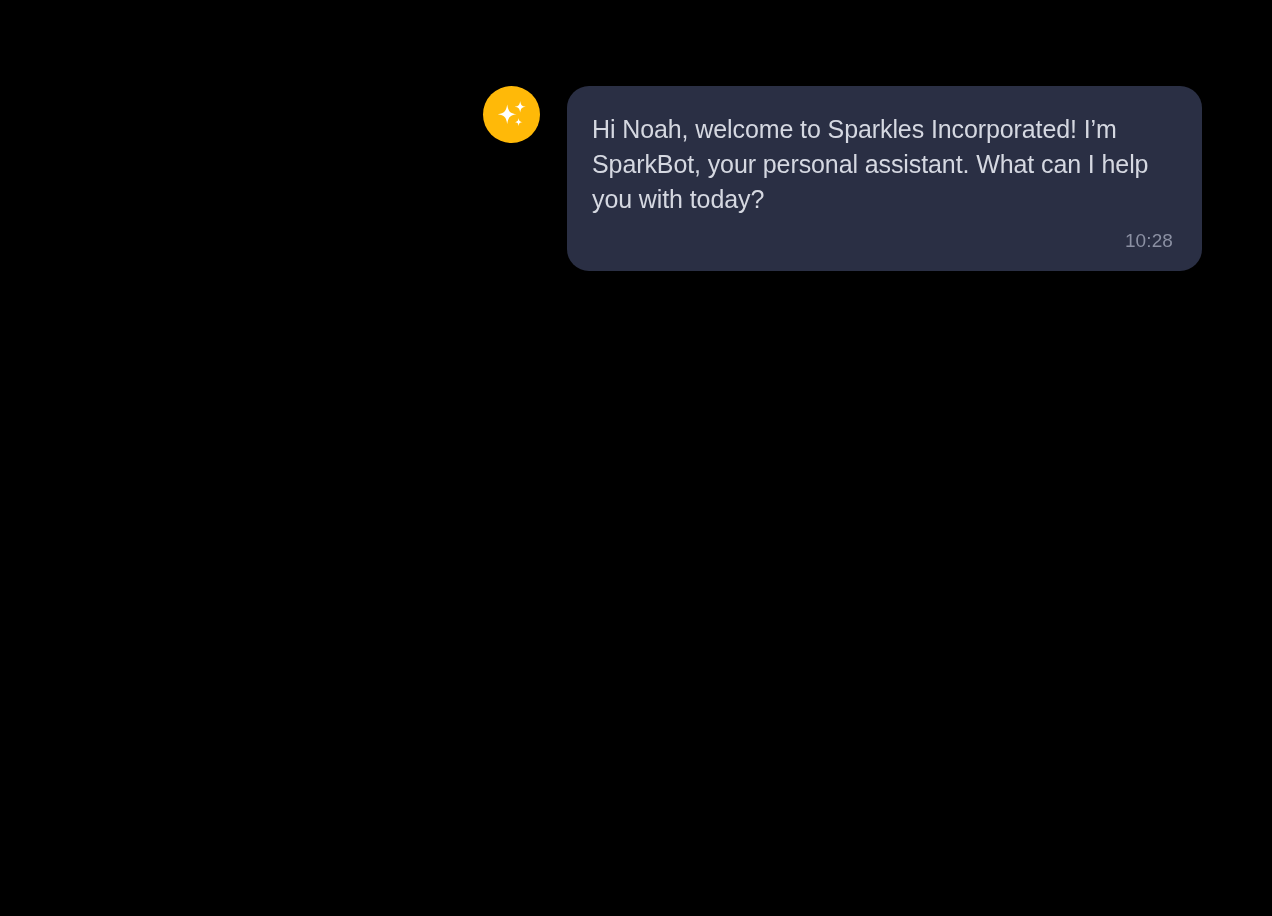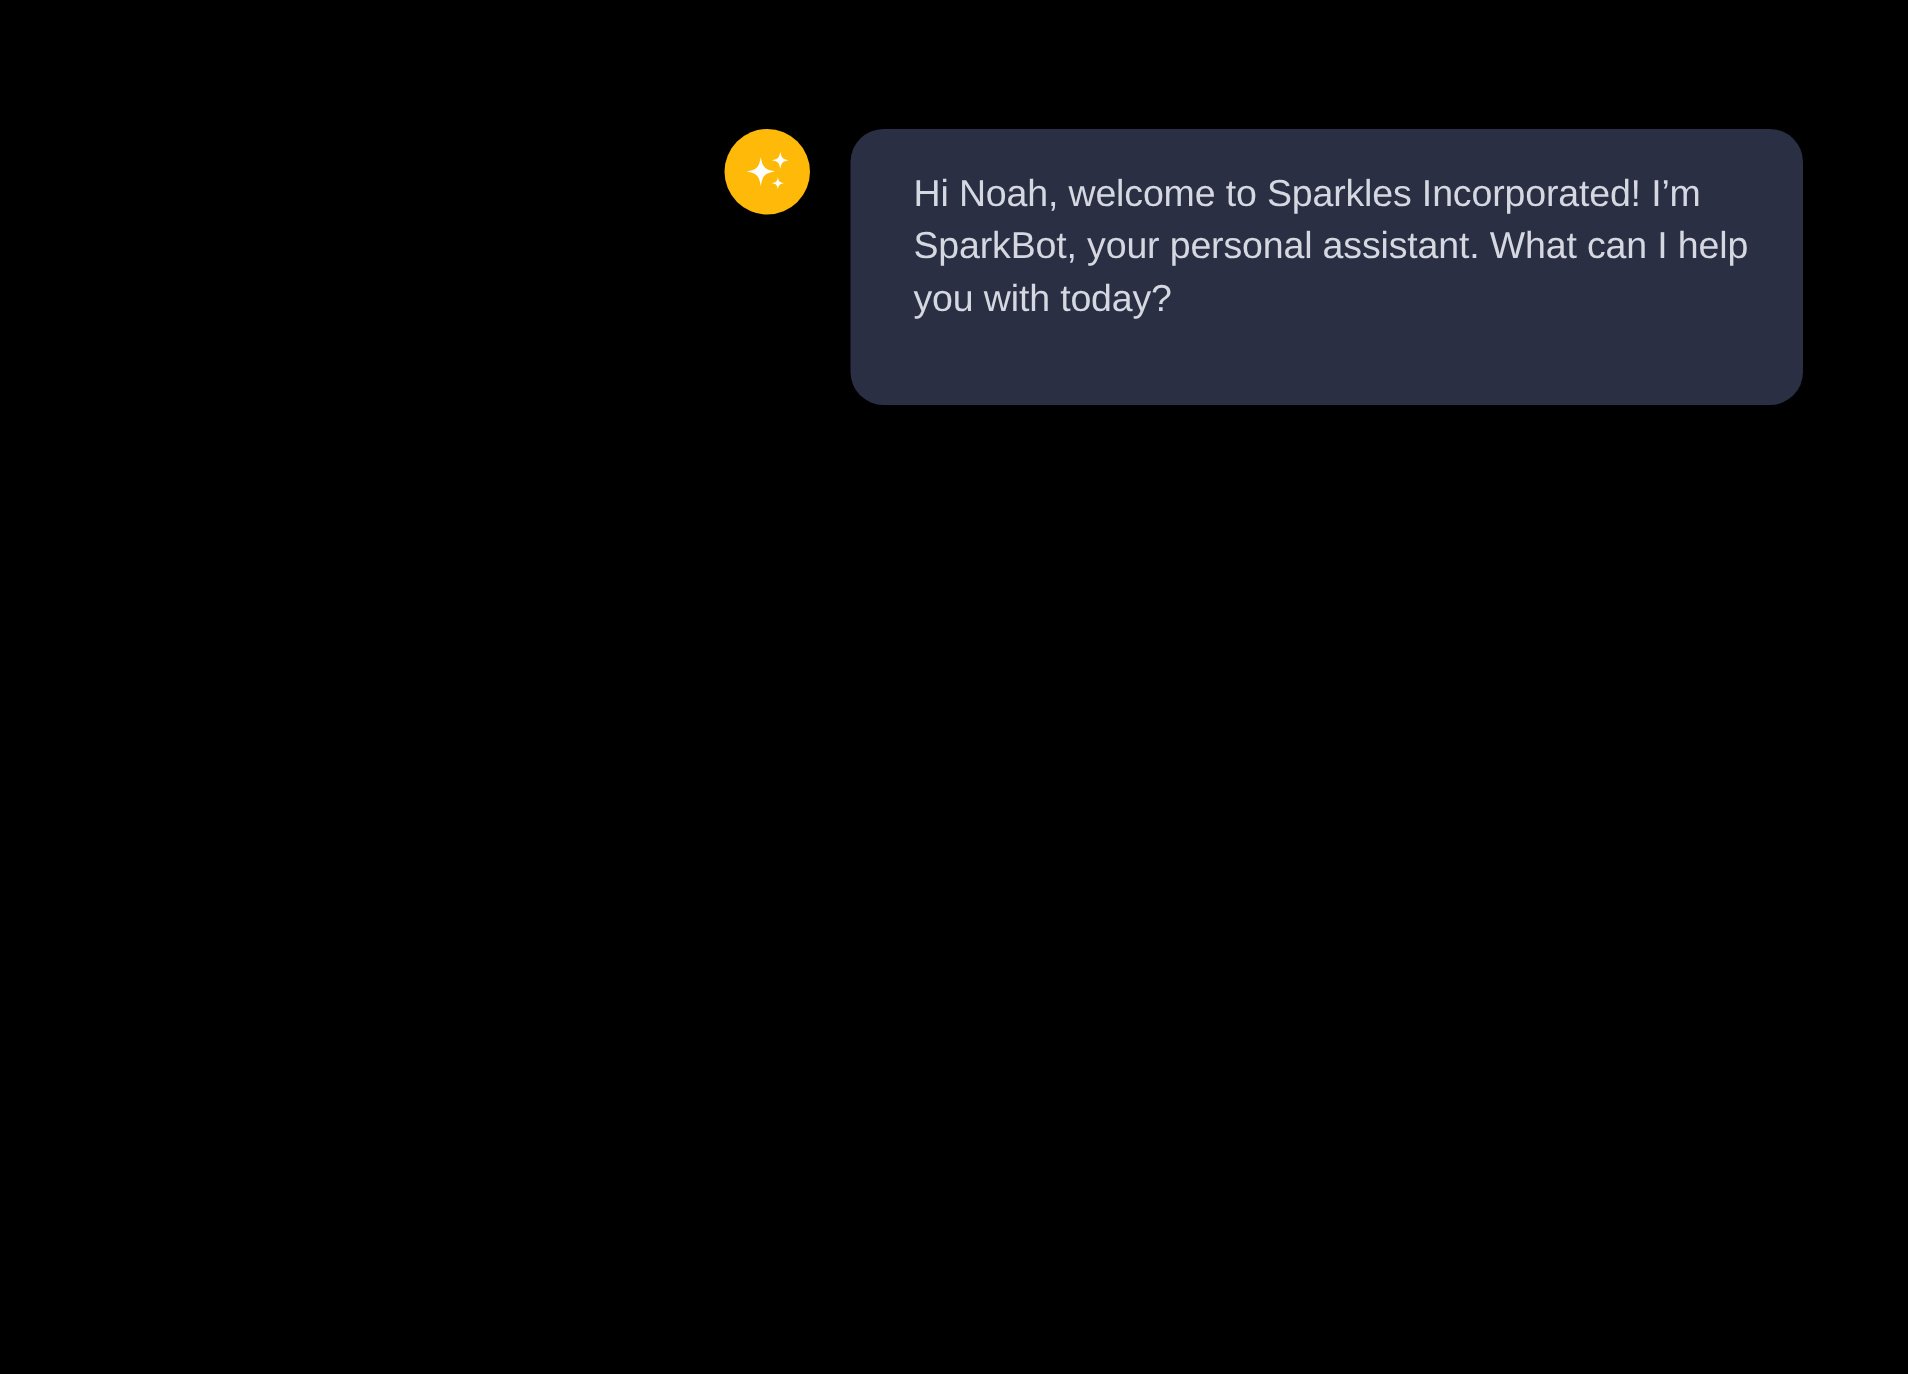--- a/index.html
+++ b/index.html
@@ -48,21 +48,21 @@
     height: 36px;
   }
 
   .bubble {
     position: relative;
     box-sizing: border-box;
     width: 635px;
     min-height: 184px;
     background: #2a2f44;
     border-radius: 22px;
-    padding: 26px 29px 18px 42px;
+    padding: 26px 29px 18px 25px;
     display: flex;
     flex-direction: column;
   }
 
   .bubble-text {
     margin: 0;
     color: #d5d8e1;
     font-size: 25px;
     line-height: 35px;
     letter-spacing: -0.1px;
@@ -92,17 +92,18 @@
         <svg viewBox="0 0 36 36" xmlns="http://www.w3.org/2000/svg" aria-hidden="true">
           <path d="M13.2 7.6 C14.4 14.6 15.8 16.1 22.6 17.3 C15.8 18.5 14.4 20.0 13.2 27.0 C12.0 20.0 10.6 18.5 3.8 17.3 C10.6 16.1 12.0 14.6 13.2 7.6 Z" fill="#ffffff"></path>
           <path d="M26.2 4.0 C26.9 8.2 27.7 9.1 31.8 9.8 C27.7 10.5 26.9 11.4 26.2 15.6 C25.5 11.4 24.7 10.5 20.6 9.8 C24.7 9.1 25.5 8.2 26.2 4.0 Z" fill="#ffffff"></path>
           <path d="M24.6 21.0 C25.1 24.0 25.7 24.6 28.6 25.1 C25.7 25.6 25.1 26.2 24.6 29.2 C24.1 26.2 23.5 25.6 20.6 25.1 C23.5 24.6 24.1 24.0 24.6 21.0 Z" fill="#ffffff"></path>
         </svg>
       </span>
     </div>
 
     <div class="bubble">
       <p class="bubble-text">Hi Noah, welcome to Sparkles Incorporated! I’m SparkBot, your personal assistant. What can I help you with today?</p>
+      <div class="bubble-meta">10:28</div>
     </div>
 
   </div>
 
 </div>
 
 </body></html>

